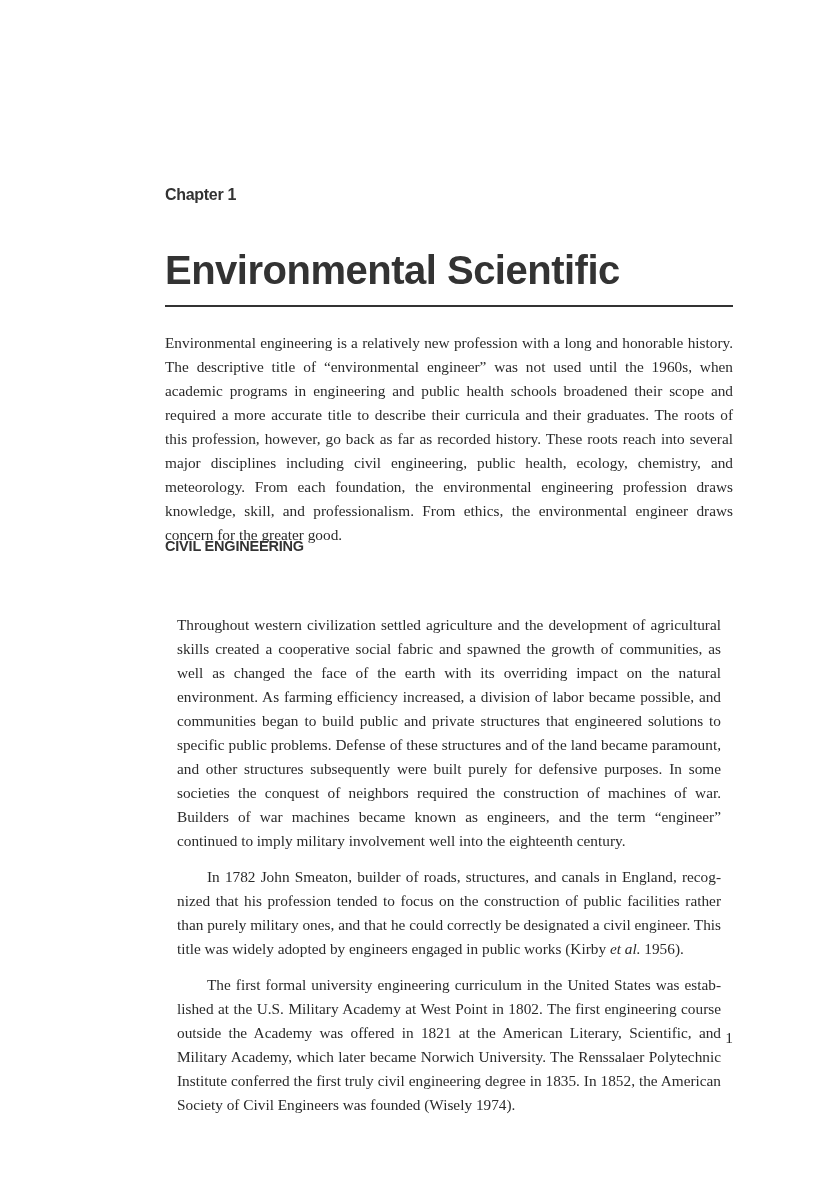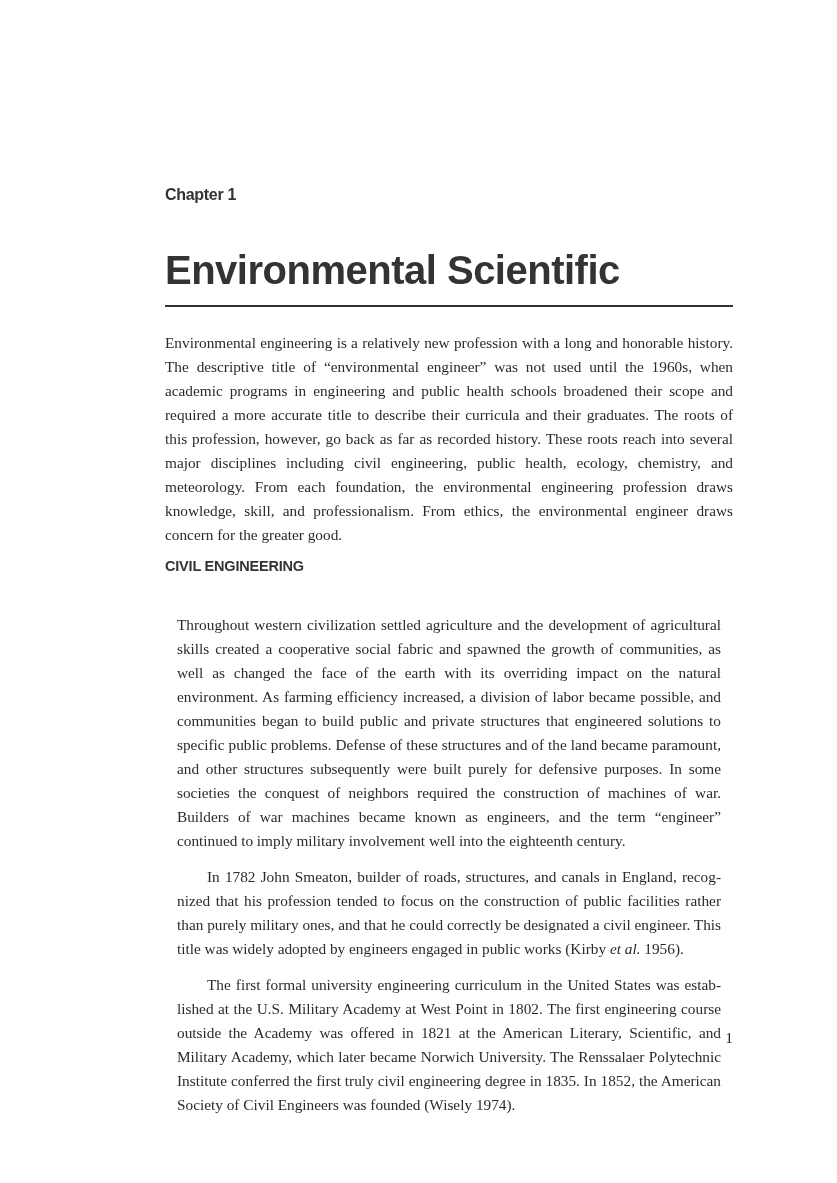--- a/index.html
+++ b/index.html
@@ -60,21 +60,21 @@
       hyphens: manual;
     }
     .intro {
       position: absolute;
       top: 331px;
       left: 0;
       width: 568px;
     }
     .section-heading {
       position: absolute;
-      top: 558px;
+      top: 538px;
       left: 0;
       font-family: "Liberation Sans", sans-serif;
       font-weight: bold;
       font-size: 14.5px;
       color: #333;
       letter-spacing: -0.2px;
       white-space: nowrap;
     }
     .civil {
       position: absolute;

